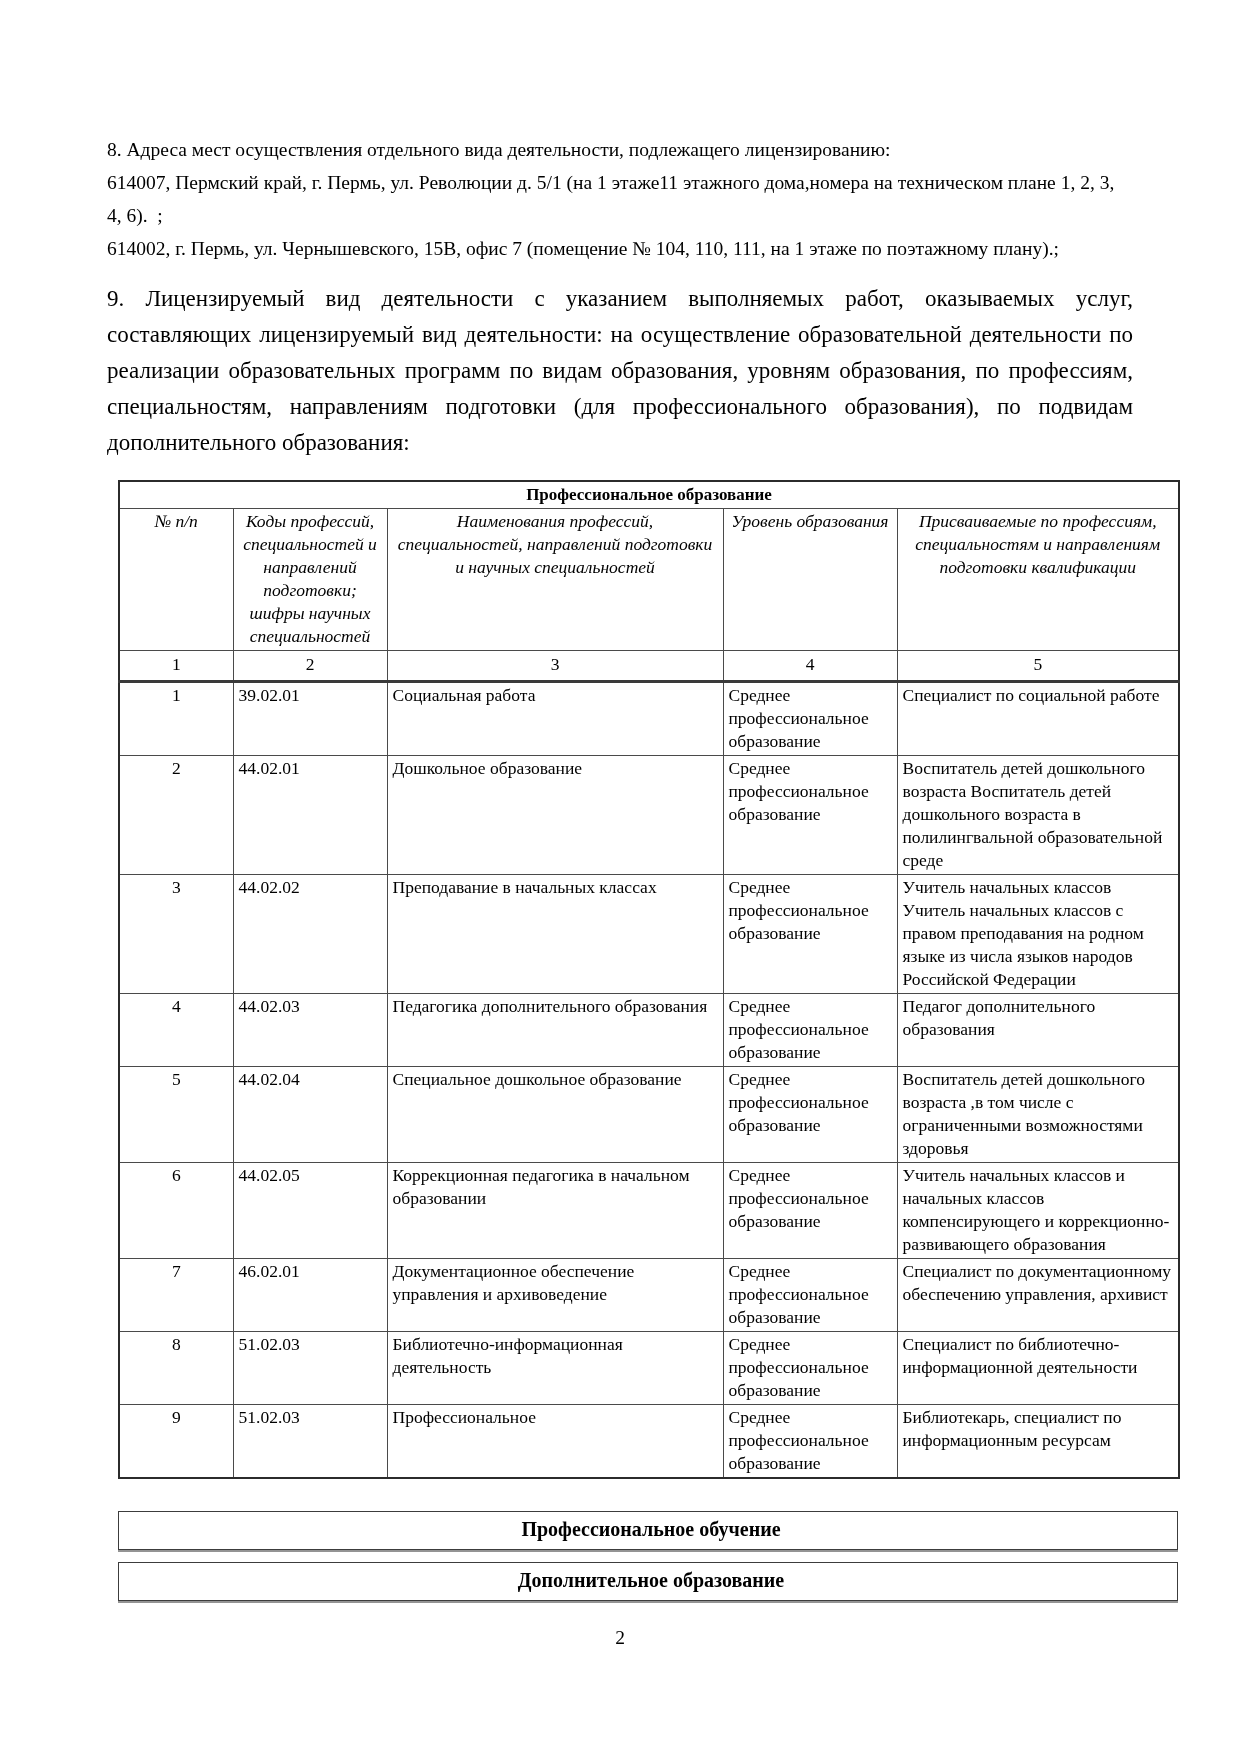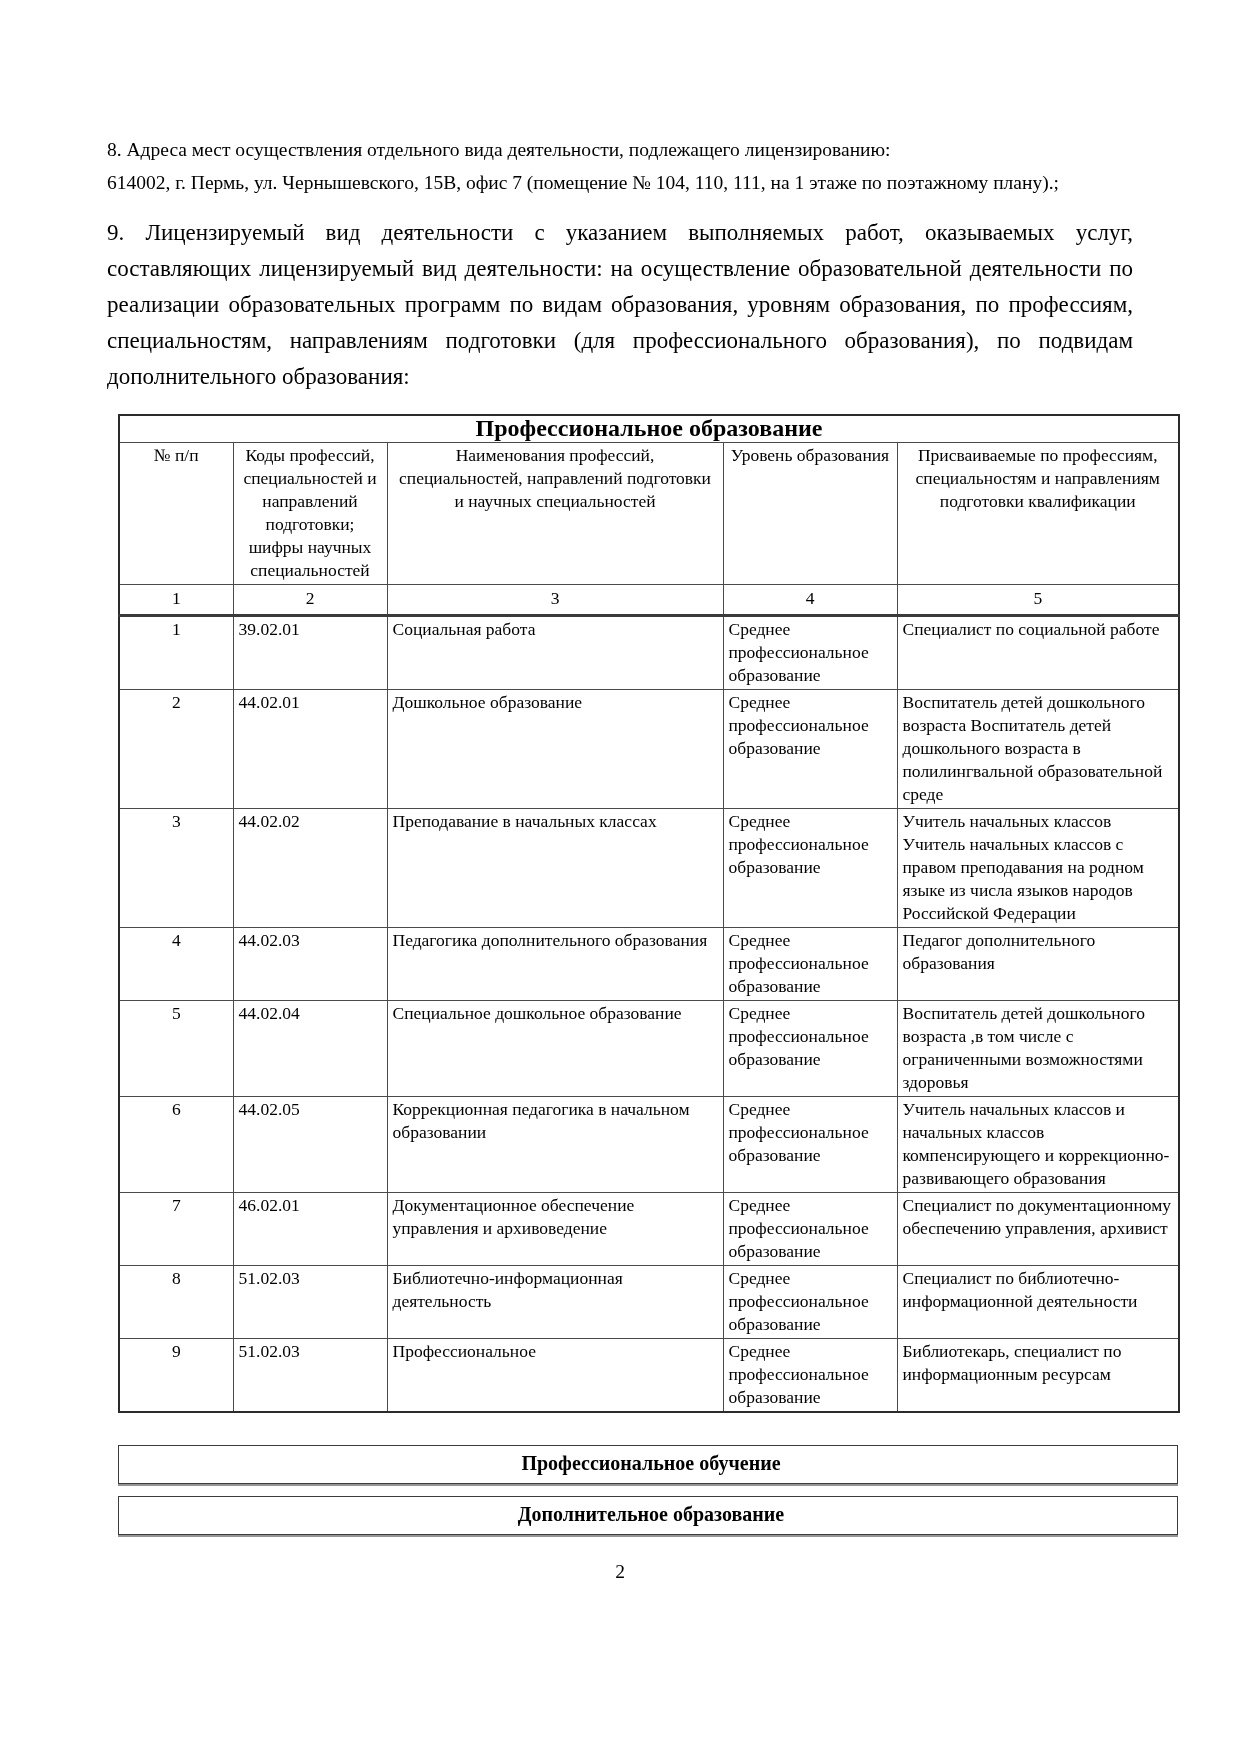--- a/index.html
+++ b/index.html
@@ -42,26 +42,27 @@
   }
   table.edu-table td {
     border: 1px solid #4a4a4a;
     vertical-align: top;
     padding: 1px 5px 2px 5px;
     overflow: hidden;
   }
   td.title-cell {
     text-align: center;
     font-weight: bold;
-    font-size: 24px;
+    font-size: 17px;
     padding: 3px 4px 5px 4px;
   }
   td.head-cell {
     text-align: center;
     padding: 3px 6px 5px 6px;
+    font-style: italic;
   }
   tr.num-row td {
     text-align: center;
     padding: 2px 4px 4px 4px;
     border-bottom: 3px solid #3a3a3a;
   }
   td.section-cell {
     text-align: center;
     font-weight: bold;
     padding: 2px 4px 4px 4px;
@@ -86,20 +87,21 @@
     font-size: 19.5px;
   }
 </style>
 </head>
 <body>
 
 <div class="page">
 
   <div class="para8">
     <p>8. Адреса мест осуществления отдельного вида деятельности, подлежащего лицензированию:</p>
+    <p>614007, Пермский край, г. Пермь, ул. Революции д. 5/1 (на 1 этаже11 этажного дома,номера на техническом плане 1, 2, 3, 4, 6).  ;</p>
     <p>614002, г. Пермь, ул. Чернышевского, 15В, офис 7 (помещение № 104, 110, 111, на 1 этаже по поэтажному плану).;</p>
   </div>
 
   <p class="para9">9. Лицензируемый вид деятельности с указанием выполняемых работ, оказываемых услуг, составляющих лицензируемый вид деятельности: на осуществление образовательной деятельности по реализации образовательных программ по видам образования, уровням образования, по профессиям, специальностям, направлениям подготовки (для профессионального образования), по подвидам дополнительного образования:</p>
 
   <div class="edu-table-wrap">
     <table class="edu-table">
       <colgroup>
         <col style="width:114px">
         <col style="width:154px">

